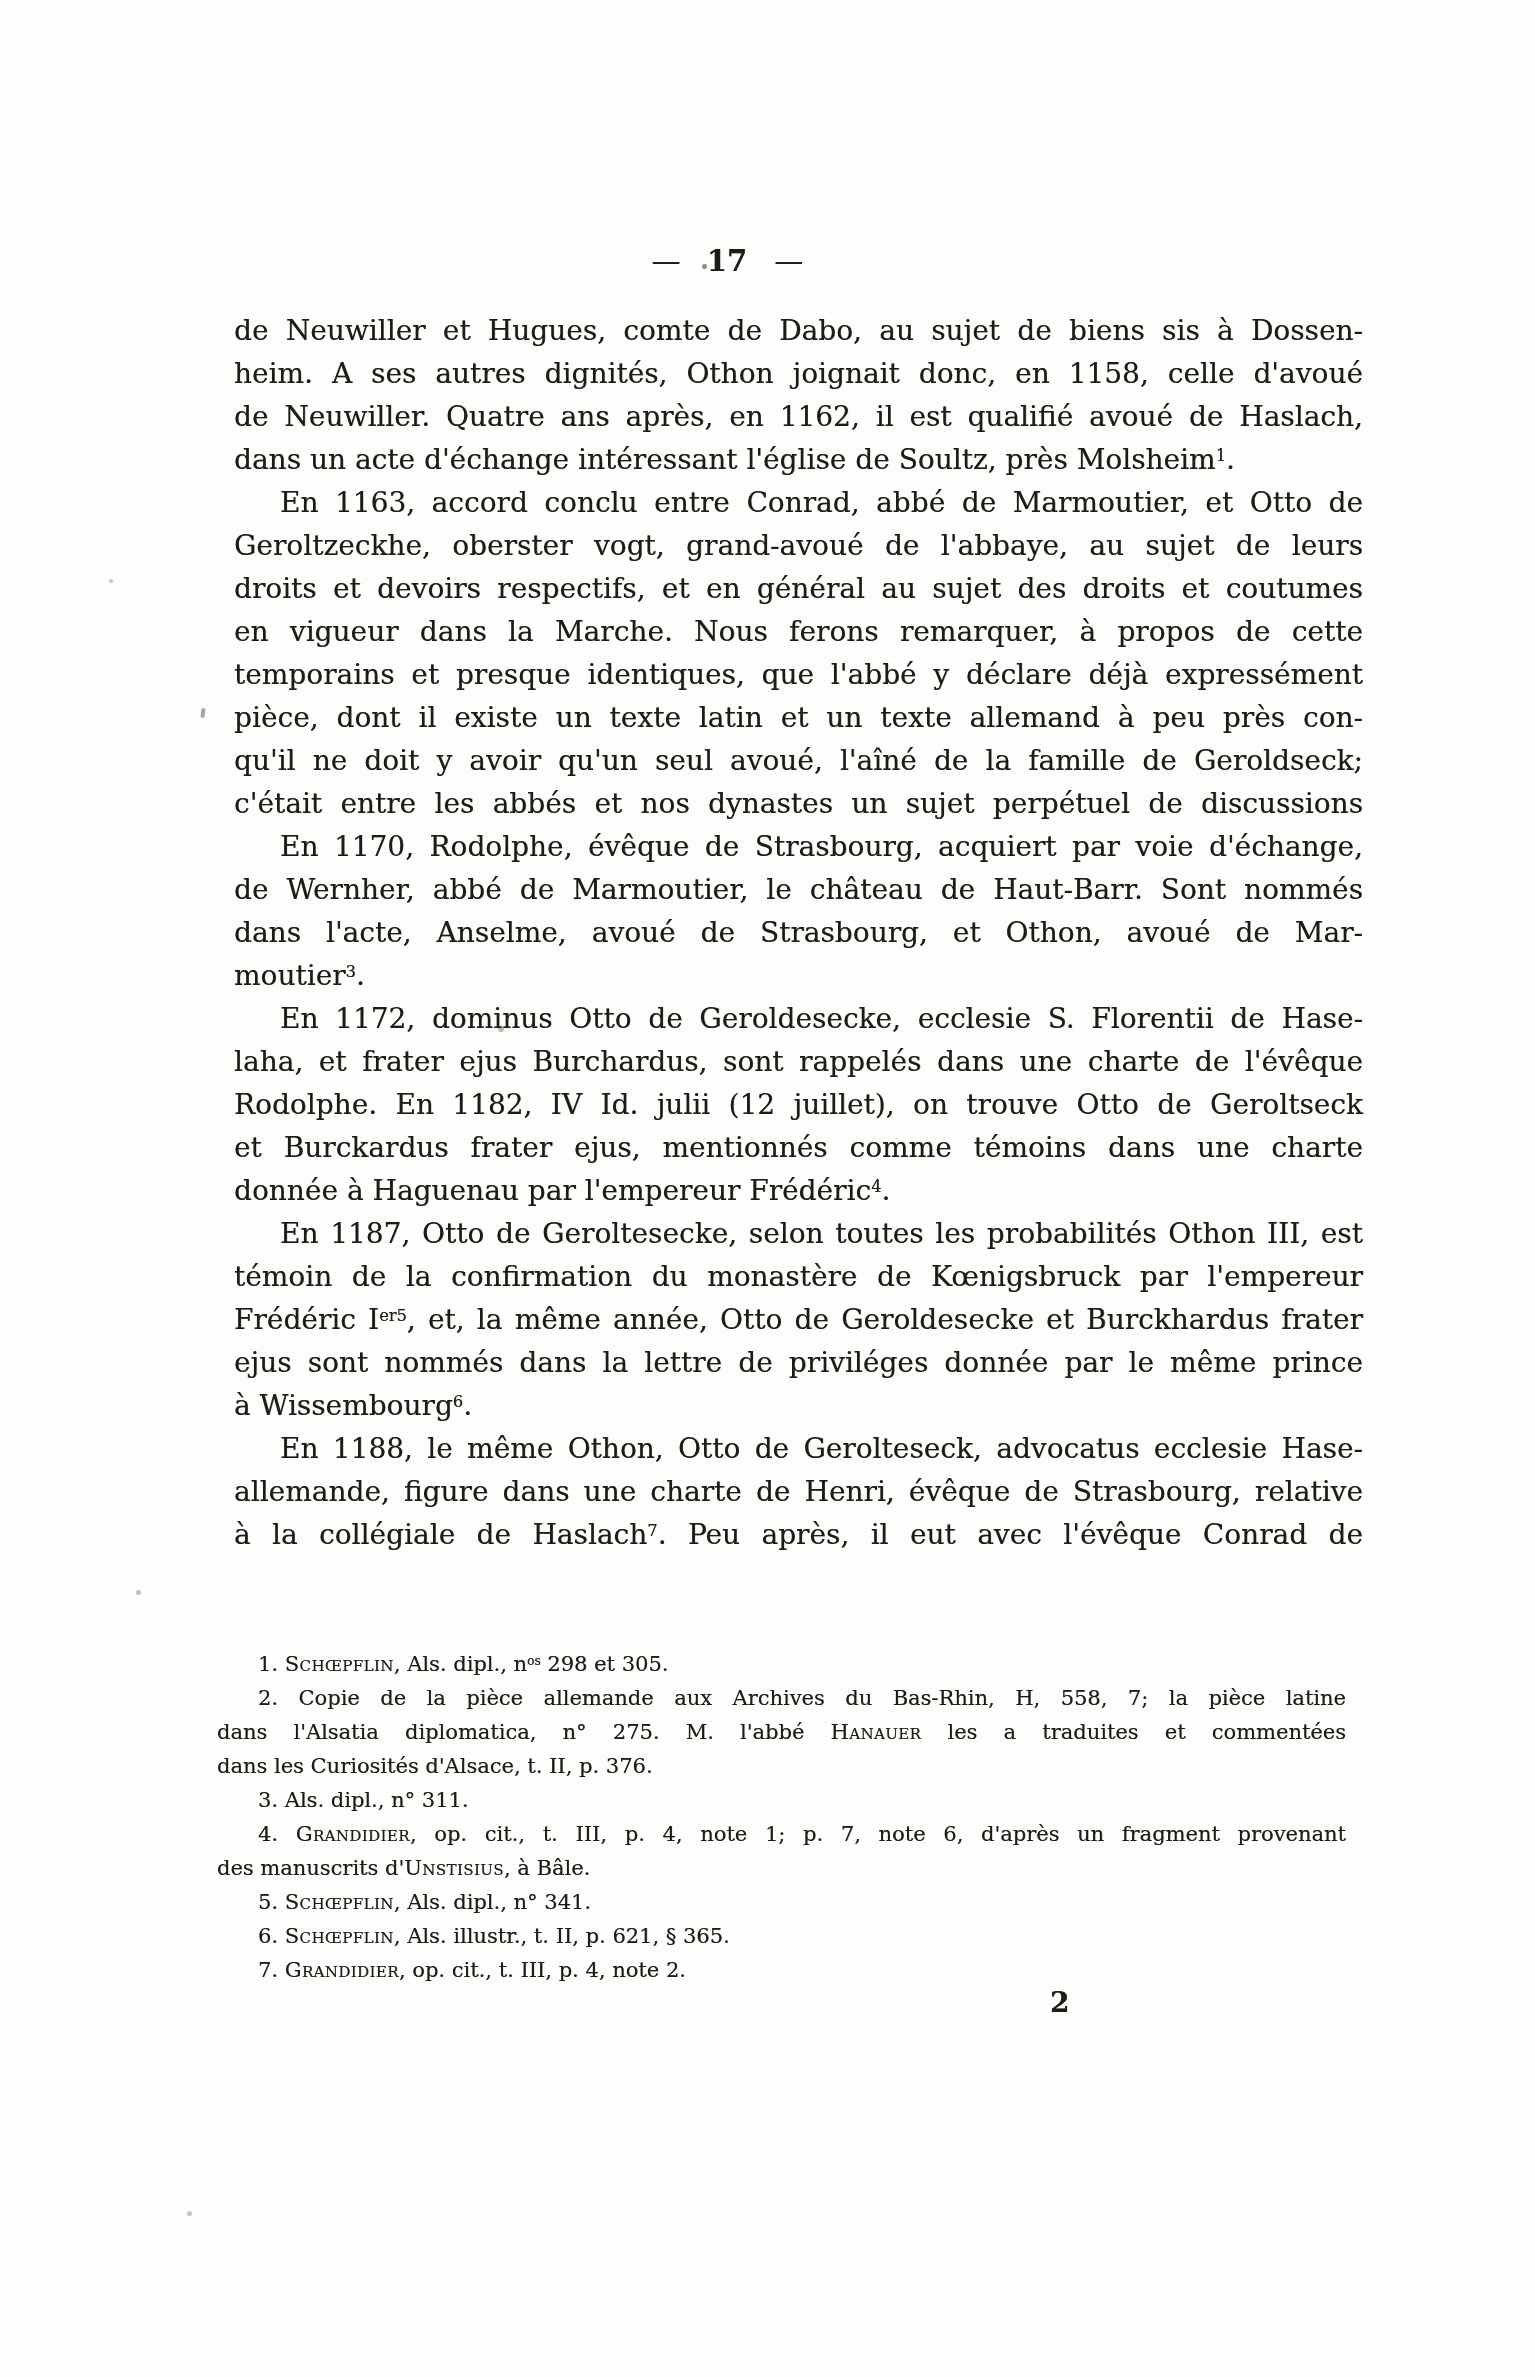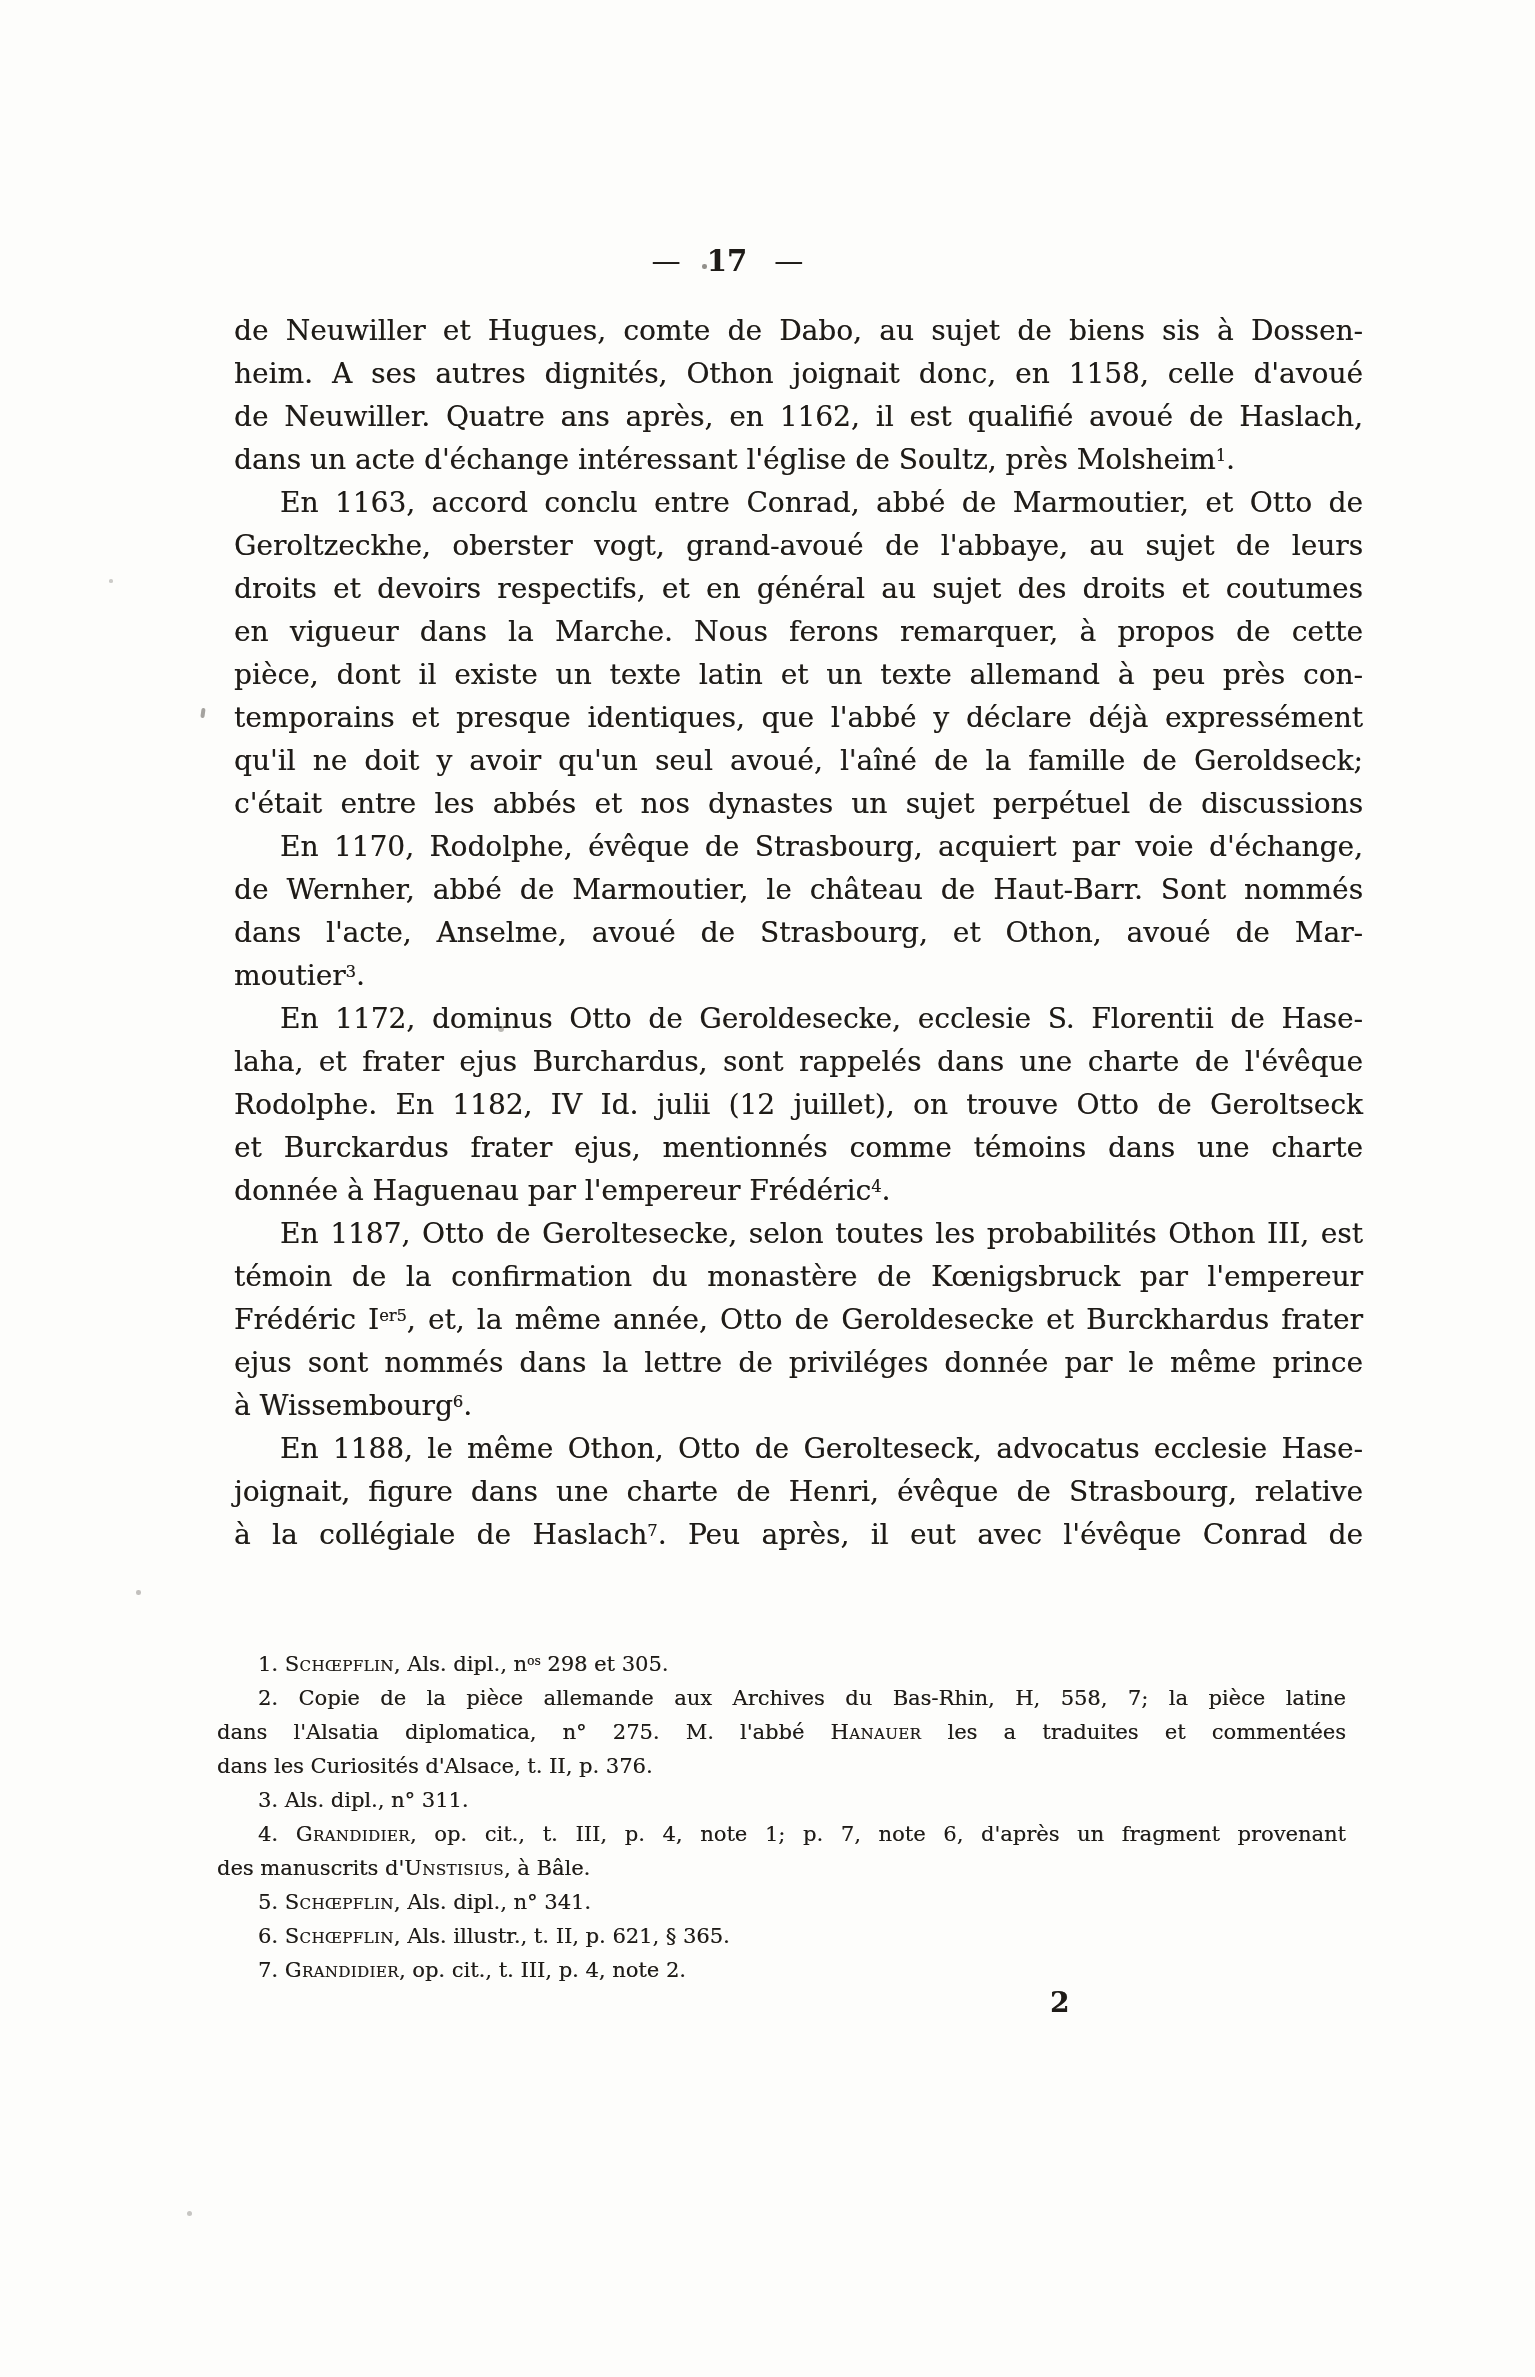--- a/index.html
+++ b/index.html
@@ -71,40 +71,40 @@
 
   <div class="body-block">
       <div class="line"><span class="seg">de Neuwiller et Hugues, comte de Dabo, au sujet de biens sis à Dossen-</span></div>
       <div class="line"><span class="seg">heim. A ses autres dignités, Othon joignait donc, en 1158, celle d'avoué</span></div>
       <div class="line"><span class="seg">de Neuwiller. Quatre ans après, en 1162, il est qualifié avoué de Haslach,</span></div>
       <div class="line nojust"><span class="seg">dans un acte d'échange intéressant l'église de Soultz, près Molsheim</span><span class="seg sup">1</span><span class="seg">.</span></div>
       <div class="line indent"><span class="seg">En 1163, accord conclu entre Conrad, abbé de Marmoutier, et </span><span class="seg it">Otto de</span></div>
       <div class="line"><span class="seg it">Geroltzeckhe, oberster vogt</span><span class="seg">, grand-avoué de l'abbaye, au sujet de leurs</span></div>
       <div class="line"><span class="seg">droits et devoirs respectifs, et en général au sujet des droits et coutumes</span></div>
       <div class="line"><span class="seg">en vigueur dans la Marche. Nous ferons remarquer, à propos de cette</span></div>
+      <div class="line"><span class="seg">temporains et presque identiques, que l'abbé y déclare déjà expressément</span></div>
       <div class="line"><span class="seg">pièce, dont il existe un texte latin et un texte allemand à peu près con-</span></div>
-      <div class="line"><span class="seg">temporains et presque identiques, que l'abbé y déclare déjà expressément</span></div>
       <div class="line"><span class="seg">qu'il ne doit y avoir qu'un seul avoué, l'aîné de la famille de Geroldseck;</span></div>
       <div class="line"><span class="seg">c'était entre les abbés et nos dynastes un sujet perpétuel de discussions</span></div>
       <div class="line indent"><span class="seg">En 1170, Rodolphe, évêque de Strasbourg, acquiert par voie d'échange,</span></div>
       <div class="line"><span class="seg">de Wernher, abbé de Marmoutier, le château de Haut-Barr. Sont nommés</span></div>
       <div class="line"><span class="seg">dans l'acte, Anselme, avoué de Strasbourg, et Othon, avoué de Mar-</span></div>
       <div class="line nojust"><span class="seg">moutier</span><span class="seg sup">3</span><span class="seg">.</span></div>
       <div class="line indent"><span class="seg">En 1172, </span><span class="seg it">dominus Otto de Geroldesecke, ecclesie S. Florentii de Hase-</span></div>
       <div class="line"><span class="seg it">laha, et frater ejus Burchardus,</span><span class="seg"> sont rappelés dans une charte de l'évêque</span></div>
       <div class="line"><span class="seg">Rodolphe. En 1182, </span><span class="seg it">IV Id. julii</span><span class="seg"> (12 juillet), on trouve </span><span class="seg it">Otto de Geroltseck</span></div>
       <div class="line"><span class="seg">et </span><span class="seg it">Burckardus frater ejus</span><span class="seg">, mentionnés comme témoins dans une charte</span></div>
       <div class="line nojust"><span class="seg">donnée à Haguenau par l'empereur Frédéric</span><span class="seg sup">4</span><span class="seg">.</span></div>
       <div class="line indent"><span class="seg">En 1187, </span><span class="seg it">Otto de Geroltesecke</span><span class="seg">, selon toutes les probabilités Othon III, est</span></div>
       <div class="line"><span class="seg">témoin de la confirmation du monastère de Kœnigsbruck par l'empereur</span></div>
       <div class="line"><span class="seg">Frédéric I</span><span class="seg sup">er</span><span class="seg sup">5</span><span class="seg">, et, la même année, </span><span class="seg it">Otto de Geroldesecke et Burckhardus frater</span></div>
       <div class="line"><span class="seg it">ejus</span><span class="seg"> sont nommés dans la lettre de priviléges donnée par le même prince</span></div>
       <div class="line nojust"><span class="seg">à Wissembourg</span><span class="seg sup">6</span><span class="seg">.</span></div>
       <div class="line indent"><span class="seg">En 1188, le même Othon, </span><span class="seg it">Otto de Gerolteseck, advocatus ecclesie Hase-</span></div>
-      <div class="line"><span class="seg it">joignait,</span><span class="seg"> figure dans une charte de Henri, évêque de Strasbourg, relative</span></div>
+      <div class="line"><span class="seg it">allemande,</span><span class="seg"> figure dans une charte de Henri, évêque de Strasbourg, relative</span></div>
       <div class="line"><span class="seg">à la collégiale de Haslach</span><span class="seg sup">7</span><span class="seg">. Peu après, il eut avec l'évêque Conrad de</span></div>
     </div>
 
   <div class="footnotes-block">
       <div class="fline indent nojust"><span class="seg">1. </span><span class="seg sc">Schœpflin</span><span class="seg">, </span><span class="seg it">Als. dipl.</span><span class="seg">, n</span><span class="seg sup">os</span><span class="seg"> 298 et 305.</span></div>
       <div class="fline indent"><span class="seg">2. Copie de la pièce allemande aux Archives du Bas-Rhin, </span><span class="seg it">H</span><span class="seg">, 558, 7; la pièce latine</span></div>
       <div class="fline"><span class="seg">dans l'</span><span class="seg it">Alsatia diplomatica</span><span class="seg">, n° 275. M. l'abbé </span><span class="seg sc">Hanauer</span><span class="seg"> les a traduites et commentées</span></div>
       <div class="fline nojust"><span class="seg">dans les </span><span class="seg it">Curiosités d'Alsace</span><span class="seg">, t. II, p. 376.</span></div>
       <div class="fline indent nojust"><span class="seg">3. </span><span class="seg it">Als. dipl.</span><span class="seg">, n° 311.</span></div>
       <div class="fline indent"><span class="seg">4. </span><span class="seg sc">Grandidier</span><span class="seg">, </span><span class="seg it">op. cit.</span><span class="seg">, t. III, p. 4, note 1; p. 7, note 6, d'après un fragment provenant</span></div>

